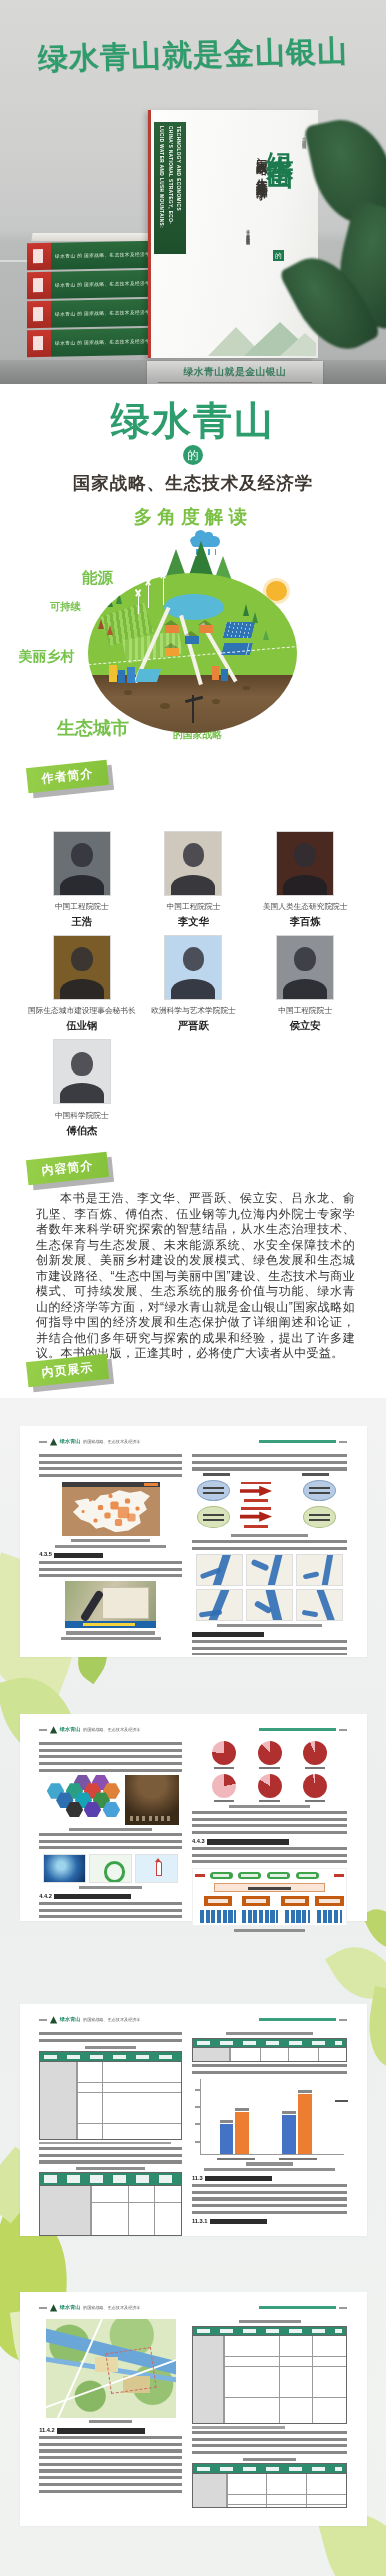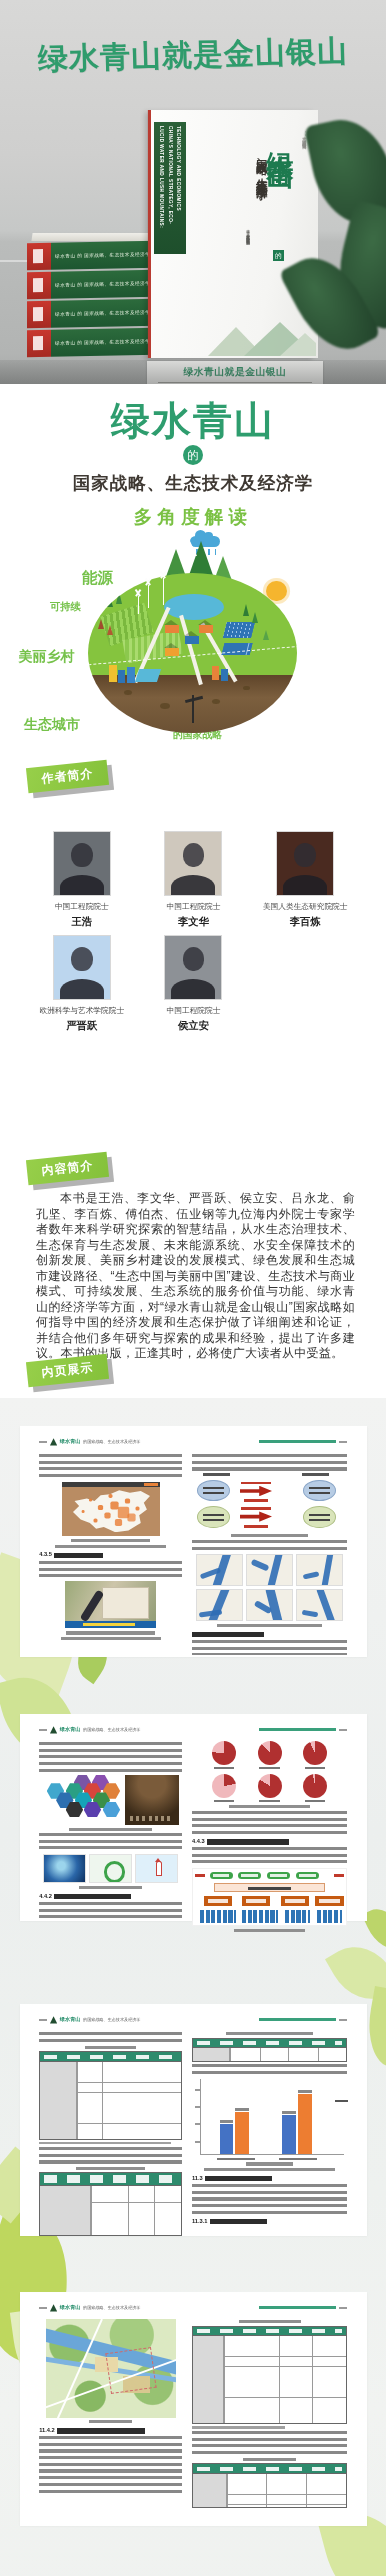--- a/index.html
+++ b/index.html
@@ -263,21 +263,21 @@
     <div class="in-sub">国家战略、生态技术及经济学</div>
     <div class="in-tag">多角度解读</div>
   </section>
 
   <section class="illu">
     <span class="lab" style="left:82px;top:48px;font-size:15.5px;">能源</span>
     <span class="lab" style="left:50px;top:80px;font-size:10.3px;">可持续</span>
     <span class="lab" style="left:200px;top:88px;font-size:10.8px;">科学发展</span>
     <span class="lab" style="left:18.5px;top:128px;font-size:14px;">美丽乡村</span>
     <span class="lab" style="left:211px;top:170px;font-size:14px;">绿色</span>
-    <span class="lab" style="left:24px;top:196px;font-size:14px;text-align:right;">生态城市</span>
+    <span class="lab" style="left:57px;top:196px;font-size:18px;text-align:right;">生态城市</span>
     <span class="lab" style="left:173px;top:209px;font-size:9.8px;">的国家战略</span>
 
     <div class="globe">
       <div class="cloud"></div>
       <div class="rain"></div>
       <i class="mtn" style="left:77px;top:13.4px;border-width:0 17.5px 47px 17.5px;border-bottom-color:#44923f;"></i>
       <i class="mtn" style="left:99px;top:5.2px;border-width:0 20.6px 57px 20.6px;border-bottom-color:#2f7d36;"></i>
       <i class="mtn" style="left:101px;top:5.2px;border-width:0 7.2px 15.5px 7.2px;border-bottom-color:#fff;z-index:3;"></i>
       <i class="mtn" style="left:126px;top:20.6px;border-width:0 15.5px 41px 15.5px;border-bottom-color:#57a348;"></i>
       <div class="sun"></div>
@@ -336,28 +336,38 @@
       <div class="aphoto" style="background:#cfc8bd;"></div>
       <div class="atitle">中国工程院院士</div>
       <div class="aname">李文华</div>
     </div>
     <div class="acell">
       <div class="aphoto" style="background:#4a2a20;"></div>
       <div class="atitle">美国人类生态研究院院士</div>
       <div class="aname">李百炼</div>
     </div>
     <div class="acell">
+      <div class="aphoto" style="background:#7a5c28;"></div>
+      <div class="atitle">国际生态城市建设理事会秘书长</div>
+      <div class="aname">伍业钢</div>
+    </div>
+    <div class="acell">
       <div class="aphoto" style="background:#bcd6ee;"></div>
       <div class="atitle">欧洲科学与艺术学院院士</div>
       <div class="aname">严晋跃</div>
     </div>
     <div class="acell">
       <div class="aphoto" style="background:#8d9196;"></div>
       <div class="atitle">中国工程院院士</div>
       <div class="aname">侯立安</div>
+    </div>
+    <div class="acell">
+      <div class="aphoto" style="background:#dfe0e2;"></div>
+      <div class="atitle">中国科学院院士</div>
+      <div class="aname">傅伯杰</div>
     </div>
   </div>
 
   <div class="badge" style="left:27px;top:1156px;">
     <div class="sh"></div>
     <div class="fc">内容简介</div>
   </div>
   <div class="sum-text">本书是王浩、李文华、严晋跃、侯立安、吕永龙、俞孔坚、李百炼、傅伯杰、伍业钢等九位海内外院士专家学者数年来科学研究探索的智慧结晶，从水生态治理技术、生态保育与生态发展、未来能源系统、水安全保障技术的创新发展、美丽乡村建设的发展模式、绿色发展和生态城市建设路径、“生态中国与美丽中国”建设、生态技术与商业模式、可持续发展、生态系统的服务价值与功能、绿水青山的经济学等方面，对“绿水青山就是金山银山”国家战略如何指导中国的经济发展和生态保护做了详细阐述和论证，并结合他们多年研究与探索的成果和经验，提出了许多建议。本书的出版，正逢其时，必将使广大读者从中受益。</div>
 
   <div class="badge" style="left:27px;top:1358px;z-index:3;">

